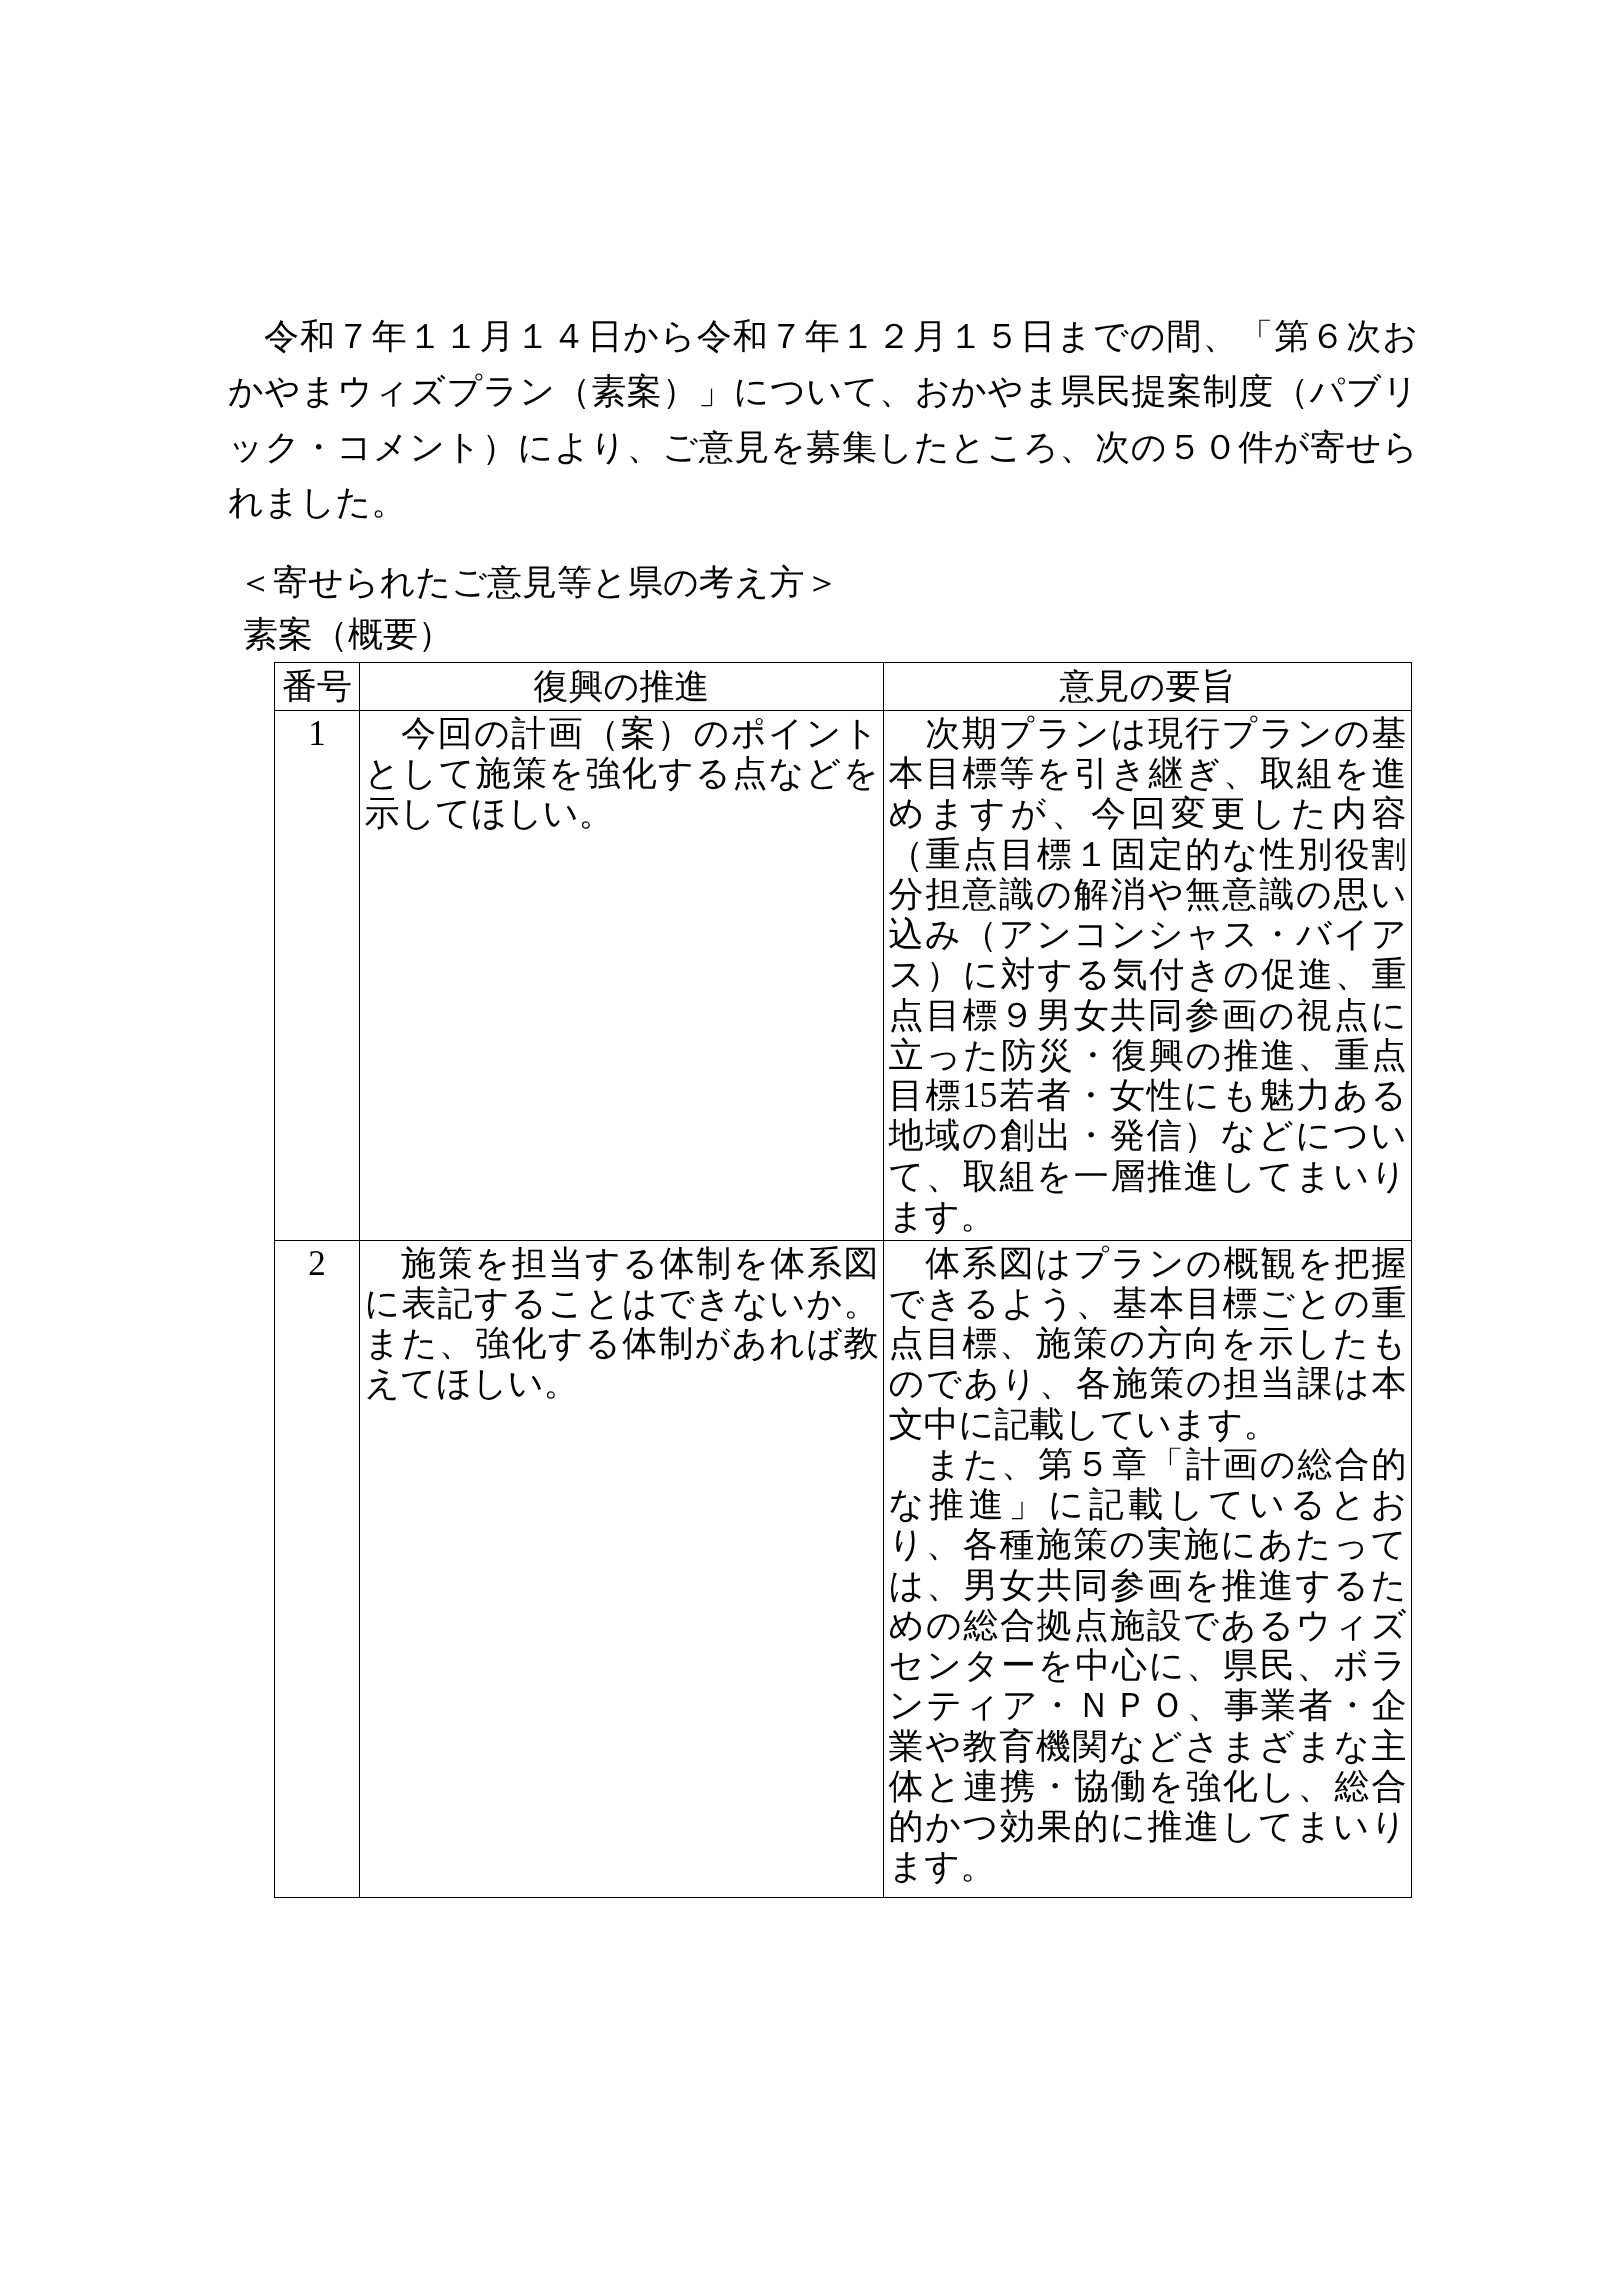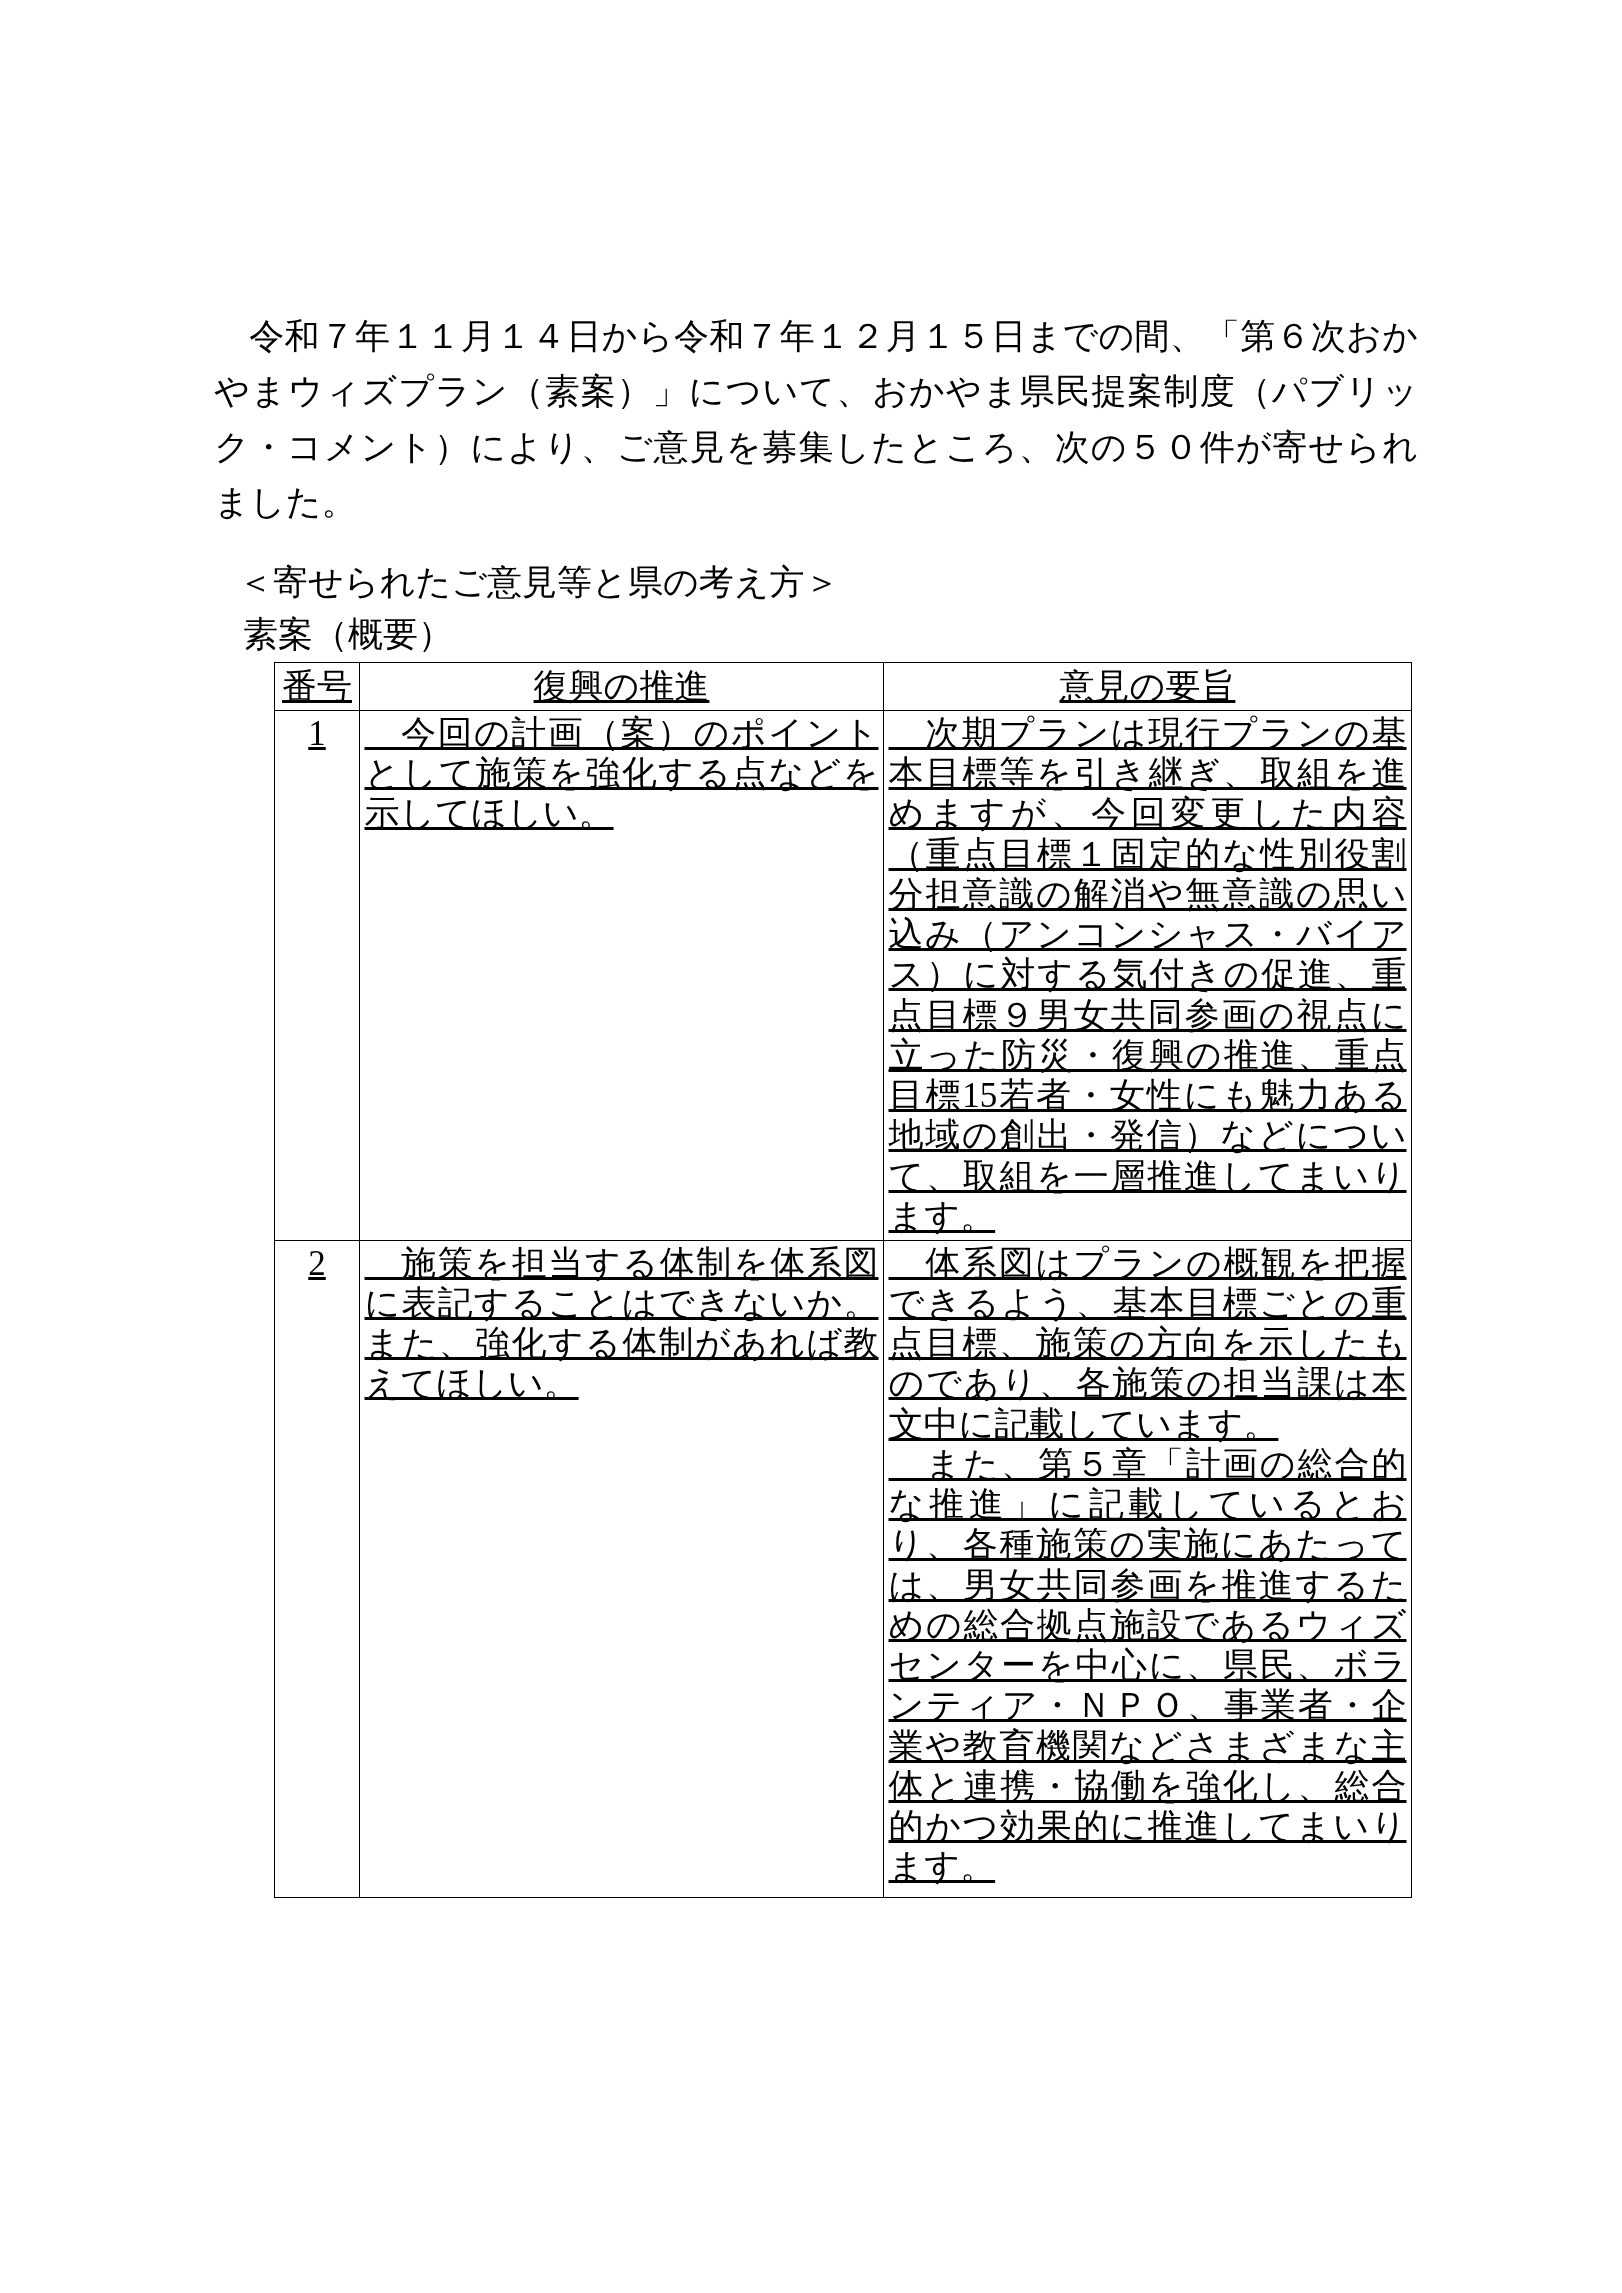--- a/index.html
+++ b/index.html
@@ -30,20 +30,21 @@
   }
   
   .body-text {
     margin: 0;
     line-height: 1.58;
     text-align: justify;
     overflow-wrap: anywhere;
   }
   .para-group {
     margin-top: 67px;
+    margin-left: 14px;
   }
   
   .section-heading {
     margin-top: 27px;
     margin-left: 24px;
     line-height: 1.5;
   }
   .table-caption {
     margin-left: 29px;
     line-height: 1.4;
@@ -59,21 +60,20 @@
   table.main-table col.col-number  { width: 85px; }
   table.main-table col.col-opinion { width: 524px; }
   table.main-table col.col-answer  { width: 528px; }
   table.main-table th,
   table.main-table td {
     border: 1.8px solid #000000;
     padding: 2.7px 4.5px;
     font-weight: normal;
     vertical-align: top;
     line-height: 1.15;
-    text-decoration: underline;
   }
   table.main-table thead th {
     text-align: center;
     height: 47px;
     vertical-align: middle;
     padding: 0;
   }
   td.cell-number {
     text-align: center;
     vertical-align: middle;

